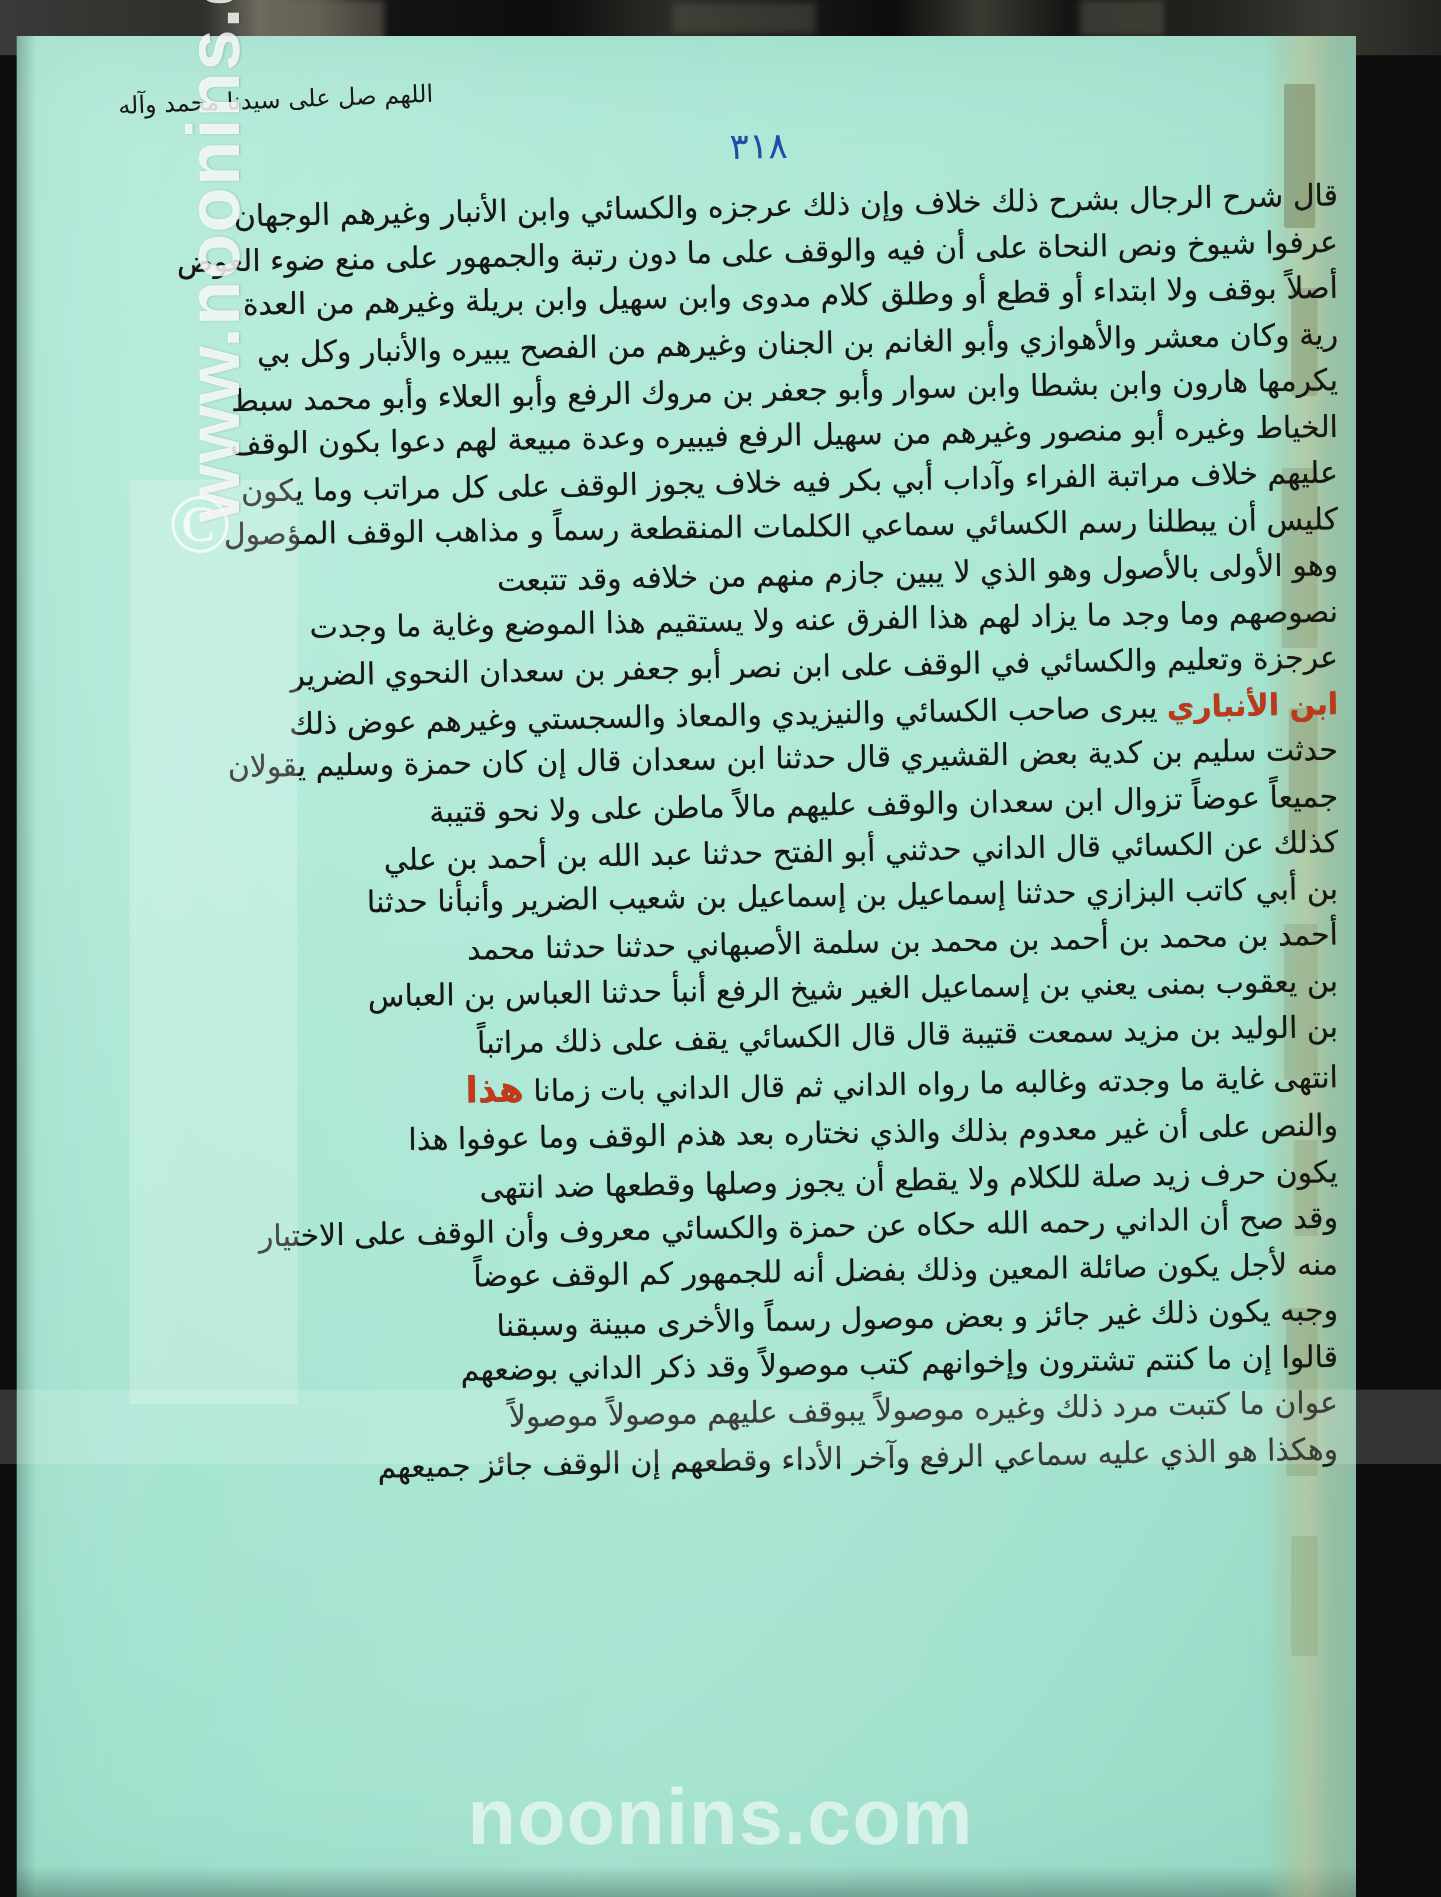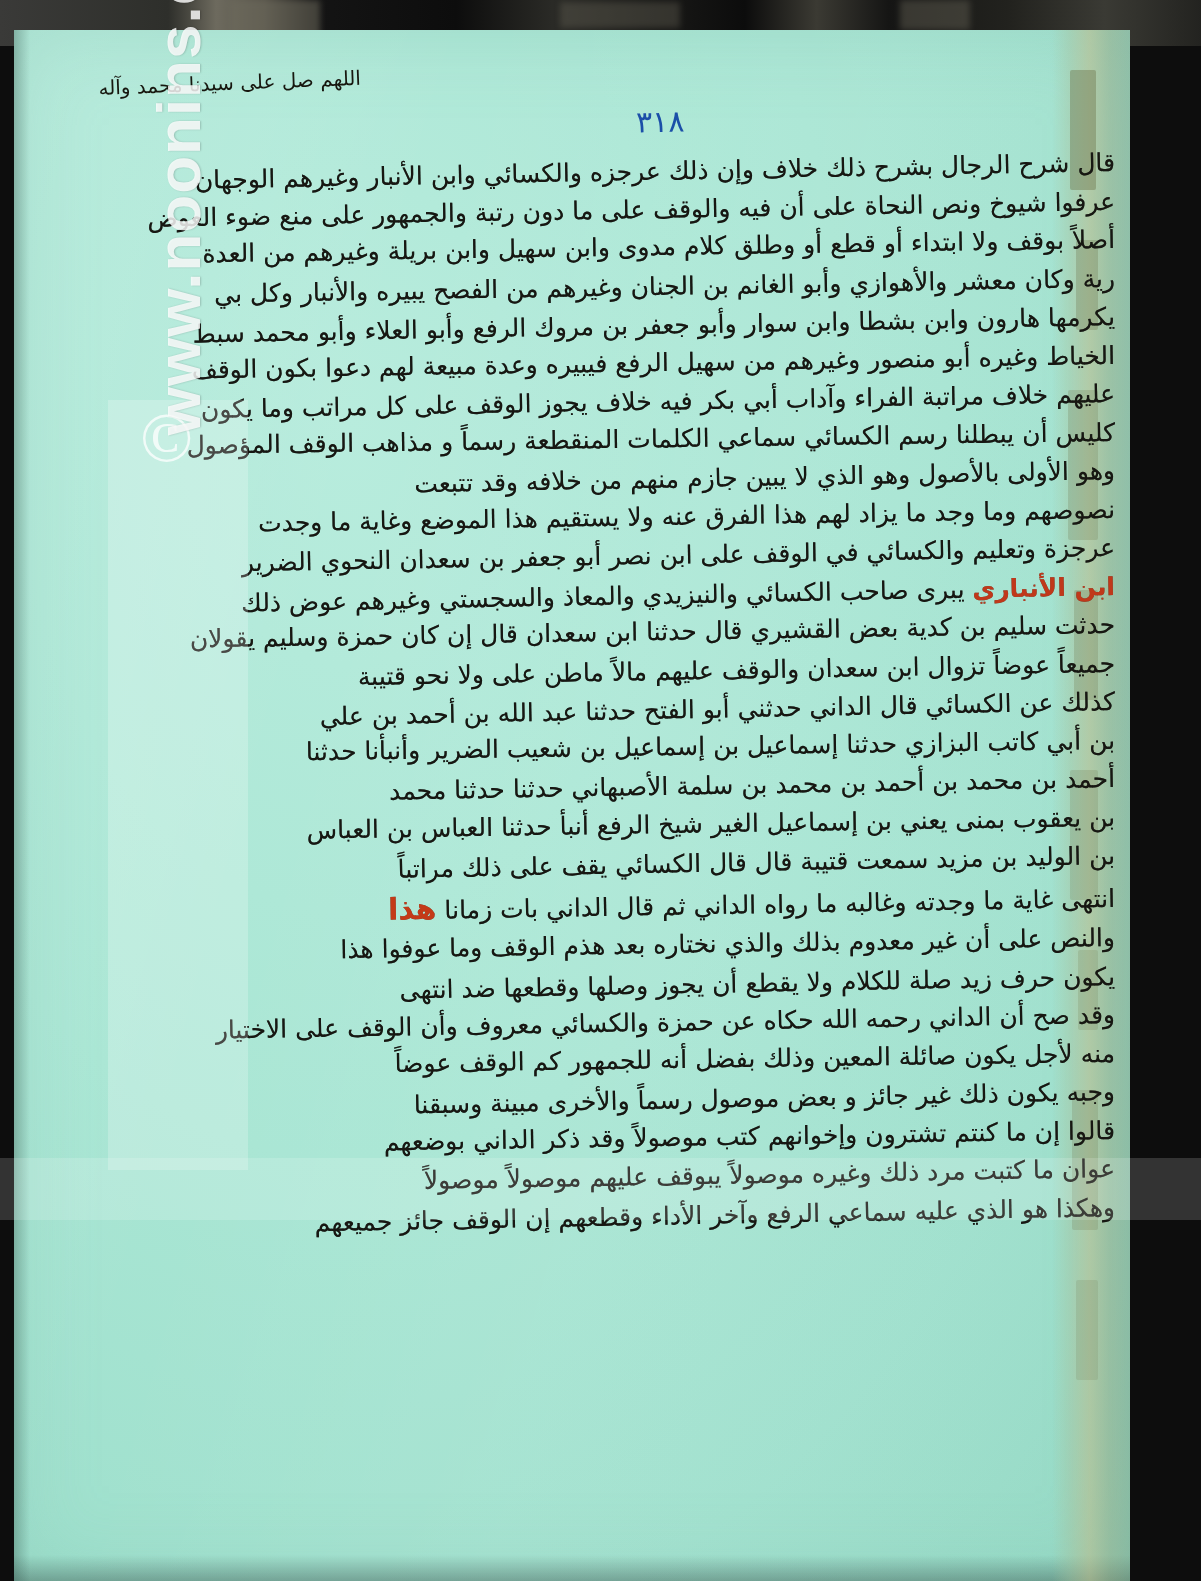--- a/index.html
+++ b/index.html
@@ -101,21 +101,21 @@
     font-size: 20px;
     line-height: 1.1;
     color: #17170f;
     transform: rotate(-2.2deg);
     font-family: "DejaVu Sans", sans-serif;
     direction: rtl;
   }
 
   .folio {
     position: absolute;
-    left: 636px; top: 104px;
+    left: 608px; top: 104px;
     font-family: Liberation Sans, sans-serif;
     font-size: 30px;
     color: #1b4fa8;
     letter-spacing: 1px;
     transform: rotate(-1deg);
     text-align: right;
   }
 
   .textblock {
     position: absolute;
@@ -262,14 +262,15 @@
     <span class="line i0">وجبه يكون ذلك غير جائز و بعض موصول رسماً والأخرى مبينة وسبقنا</span>
     <span class="line i2">قالوا إن ما كنتم تشترون وإخوانهم كتب موصولاً وقد ذكر الداني بوضعهم</span>
     <span class="line i1">عوان ما كتبت مرد ذلك وغيره موصولاً يبوقف عليهم موصولاً موصولاً</span>
     <span class="line i0">وهكذا هو الذي عليه سماعي الرفع وآخر الأداء وقطعهم إن الوقف جائز جميعهم</span>
   </div>
 
   <div class="wm-vert"></div>
   <div class="wm-copy">©</div>
   <div class="wm-vert-text">www.noonins.com</div>
   <div class="wm-band"></div>
+  <div class="wm-bottom">noonins.com</div>
 
 </div>
 
 </body></html>

